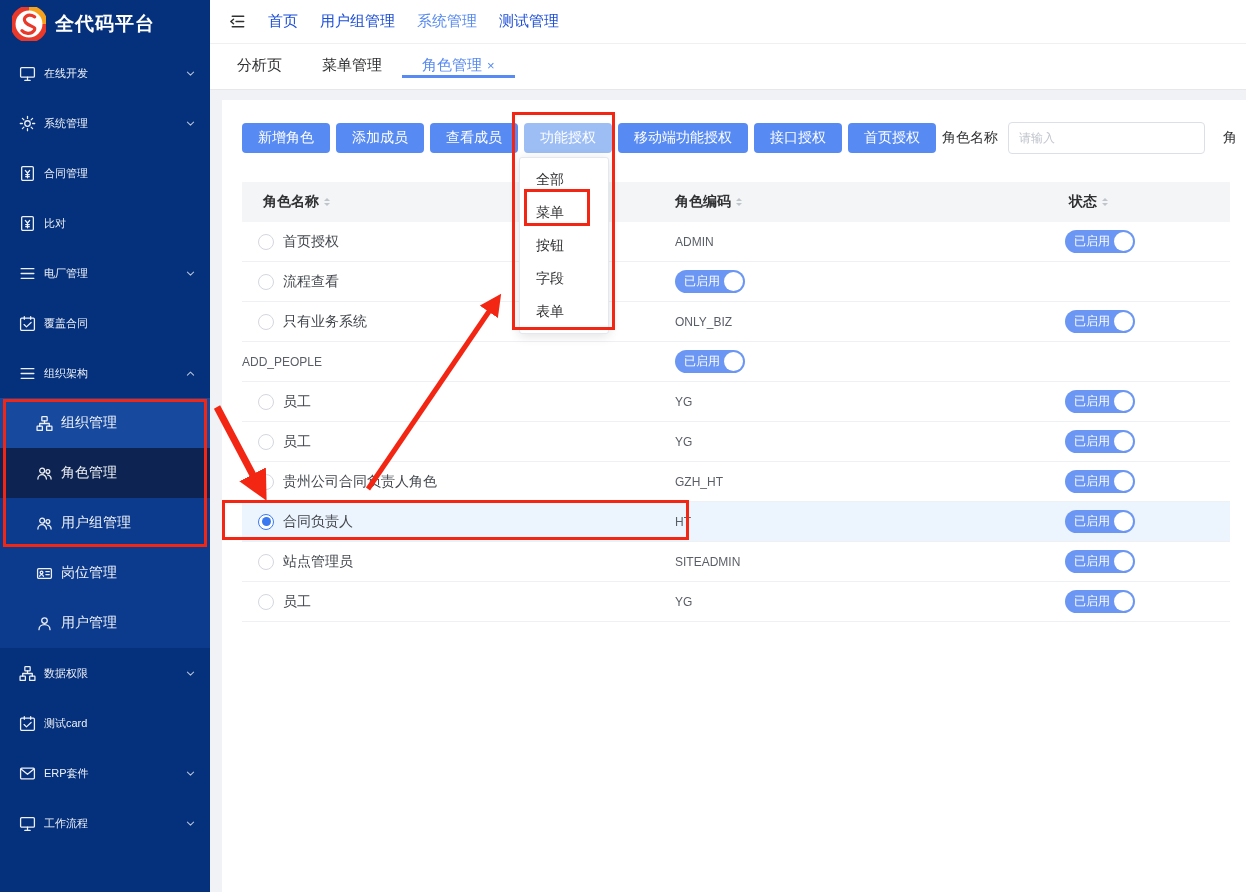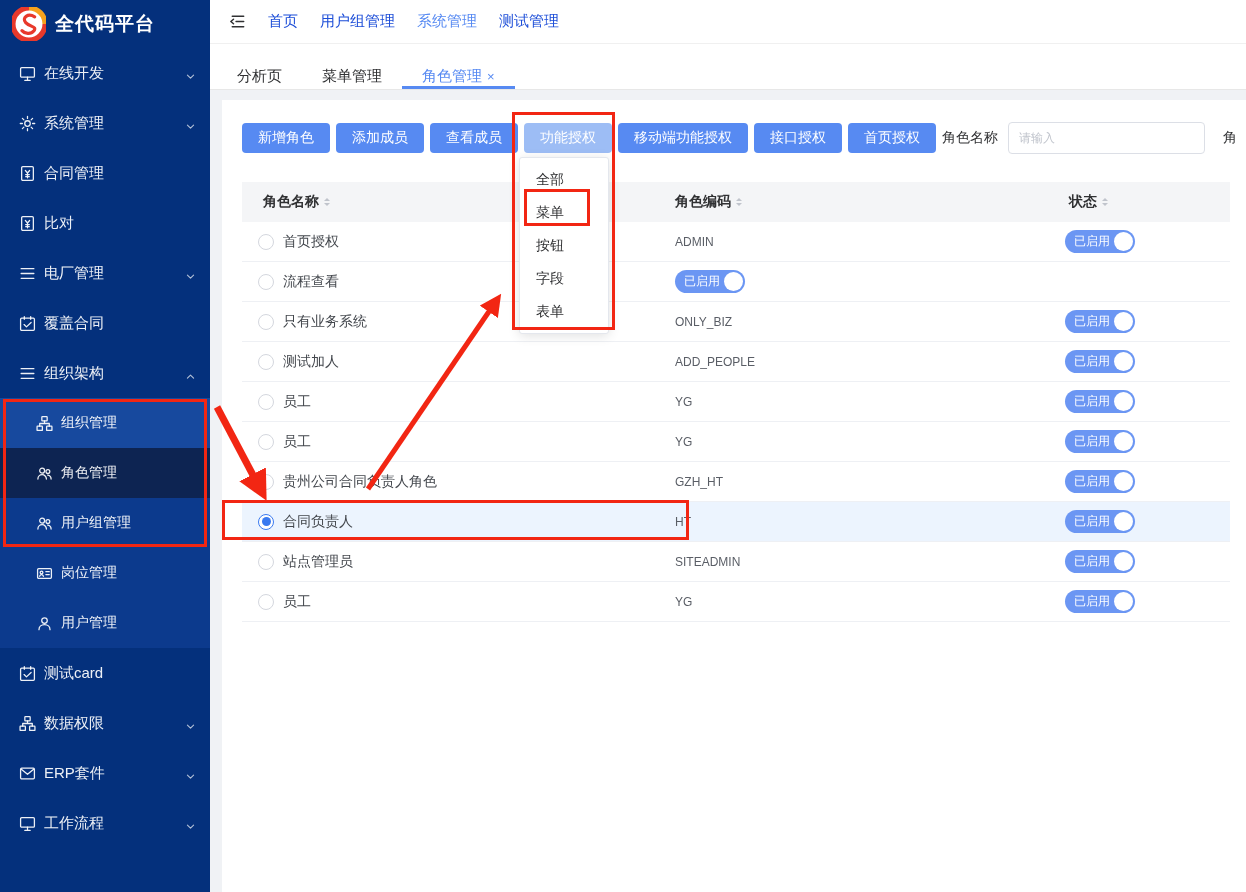--- a/index.html
+++ b/index.html
@@ -10,39 +10,39 @@
   *{margin:0;padding:0;box-sizing:border-box;}
   html,body{width:1246px;height:892px;overflow:hidden;}
   body{font-family:"Liberation Sans","DejaVu Sans",sans-serif;background:#fff;color:#303133;}
   .page{position:relative;width:1246px;height:892px;overflow:hidden;display:flex;}
 
   
   .sidebar{width:210px;min-width:210px;height:100%;background:var(--side-bg);color:rgba(255,255,255,.93);position:relative;z-index:5;}
   .logo-row{display:flex;align-items:center;height:48px;padding-left:12px;}
   .logo-mark{width:34px;height:34px;margin-right:9px;}
   .logo-title{font-size:19px;font-weight:bold;color:#fff;letter-spacing:1px;white-space:nowrap;}
-  .side-item{display:flex;align-items:center;height:50px;padding:0 14px 0 19px;font-size:15px;cursor:pointer;white-space:nowrap;}
+  .side-item{display:flex;align-items:center;height:50px;padding:0 14px 0 19px;font-size:11px;cursor:pointer;white-space:nowrap;}
   .side-item .s-icon{width:17px;height:17px;margin-right:8px;display:inline-flex;}
   .side-item .s-icon svg{width:100%;height:100%;stroke:currentColor;fill:none;stroke-width:1.2;stroke-linecap:round;stroke-linejoin:round;}
   .side-item .s-label{flex:1;}
   .side-item .s-chev{width:11px;height:11px;opacity:.75;}
   .side-item .s-chev svg{width:100%;height:100%;stroke:currentColor;fill:none;stroke-width:1.6;stroke-linecap:round;stroke-linejoin:round;}
   .submenu{background:var(--side-sub);}
   .submenu .side-item{padding-left:36px;font-size:14px;}
   .side-item.hi{background:var(--side-hi);}
   .side-item.act{background:var(--side-act);}
 
   
   .main{flex:1;display:flex;flex-direction:column;min-width:0;}
   .topnav{height:44px;background:#fff;border-bottom:1px solid #f0f0f0;display:flex;align-items:center;padding-left:18px;flex:none;}
   .fold{width:19px;height:19px;margin-right:21px;cursor:pointer;color:#303133;}
   .fold svg{width:100%;height:100%;stroke:currentColor;fill:none;stroke-width:1.6;stroke-linecap:round;stroke-linejoin:round;}
   .nav-item{font-size:15px;color:#1d4ed8;margin-right:22px;cursor:pointer;}
   .nav-item.act{color:var(--accent);}
-  .tabbar{height:46px;background:#fff;border-bottom:1px solid #e7e7e7;display:flex;align-items:flex-end;padding-left:7px;flex:none;}
+  .tabbar{height:46px;background:#fff;border-bottom:1px solid #e7e7e7;display:flex;align-items:center;padding-left:7px;flex:none;}
   .tab{display:flex;align-items:center;padding:0 20px;font-size:15px;color:#303133;cursor:pointer;border-bottom:3px solid transparent;}
   .tab.act{color:var(--accent);border-bottom-color:var(--accent);}
   .tab .tab-x{font-size:13px;margin-left:5px;color:var(--accent);}
 
   .content-wrap{flex:1;background:#f0f2f5;padding:10px 0 0 12px;min-height:0;}
   .card{background:#fff;height:100%;padding:22px 16px 0 20px;}
 
   
   .toolbar{display:flex;align-items:center;}
   .btn{height:30px;padding:0 16px;background:var(--accent);color:#fff;font-size:14px;border:none;border-radius:4px;margin-right:6px;cursor:pointer;white-space:nowrap;font-family:inherit;}
@@ -232,40 +232,40 @@
                 <path d="M2.8 13.8c0-2.9 2.3-4.8 5.2-4.8s5.2 1.9 5.2 4.8"></path>
               </svg>
             </span>
     <span class="s-label">用户管理</span>
 
   </div>
         </div>
         <div class="side-item">
     <span class="s-icon">
             <svg viewBox="0 0 16 16">
-              <rect x="1.5" y="3" width="13" height="11.5" rx="1"></rect>
-              <path d="M5 1.5V4M11 1.5V4M4.8 9l2.2 2.2 4.4-4.2"></path>
-            </svg>
-          </span>
-    <span class="s-label">测试card</span>
-
-  </div>
-        <div class="side-item">
-    <span class="s-icon">
-            <svg viewBox="0 0 16 16">
               <rect x="5.5" y="1.5" width="5" height="4" rx=".5"></rect>
               <rect x="1" y="10.5" width="5" height="4" rx=".5"></rect>
               <rect x="10" y="10.5" width="5" height="4" rx=".5"></rect>
               <path d="M8 5.5V8M3.5 10.5V8h9v2.5"></path>
             </svg>
           </span>
     <span class="s-label">数据权限</span>
     <span class="s-chev"><svg viewBox="0 0 16 16">
               <path d="M3.5 6l4.5 4.5L12.5 6"></path>
             </svg></span>
+  </div>
+        <div class="side-item">
+    <span class="s-icon">
+            <svg viewBox="0 0 16 16">
+              <rect x="1.5" y="3" width="13" height="11.5" rx="1"></rect>
+              <path d="M5 1.5V4M11 1.5V4M4.8 9l2.2 2.2 4.4-4.2"></path>
+            </svg>
+          </span>
+    <span class="s-label">测试card</span>
+
   </div>
         <div class="side-item">
     <span class="s-icon">
             <svg viewBox="0 0 16 16">
               <rect x="1.5" y="3" width="13" height="10" rx="1"></rect>
               <path d="M2.2 4l5.8 4.8L13.8 4"></path>
             </svg>
           </span>
     <span class="s-label">ERP套件</span>
     <span class="s-chev"><svg viewBox="0 0 16 16">
@@ -392,24 +392,20 @@
     </div>
     <div class="rc2">ONLY_BIZ</div>
     <div class="rc3">
       <span class="toggle">
         <span class="tg-label">已启用</span>
         <span class="tg-knob"></span>
       </span>
     </div>
   </div>
               <div class="t-row">
-    <div class="rc1">
-      <span class="radio"></span>
-      <span class="rname">测试加人</span>
-    </div>
     <div class="rc2">ADD_PEOPLE</div>
     <div class="rc3">
       <span class="toggle">
         <span class="tg-label">已启用</span>
         <span class="tg-knob"></span>
       </span>
     </div>
   </div>
               <div class="t-row">
     <div class="rc1">

